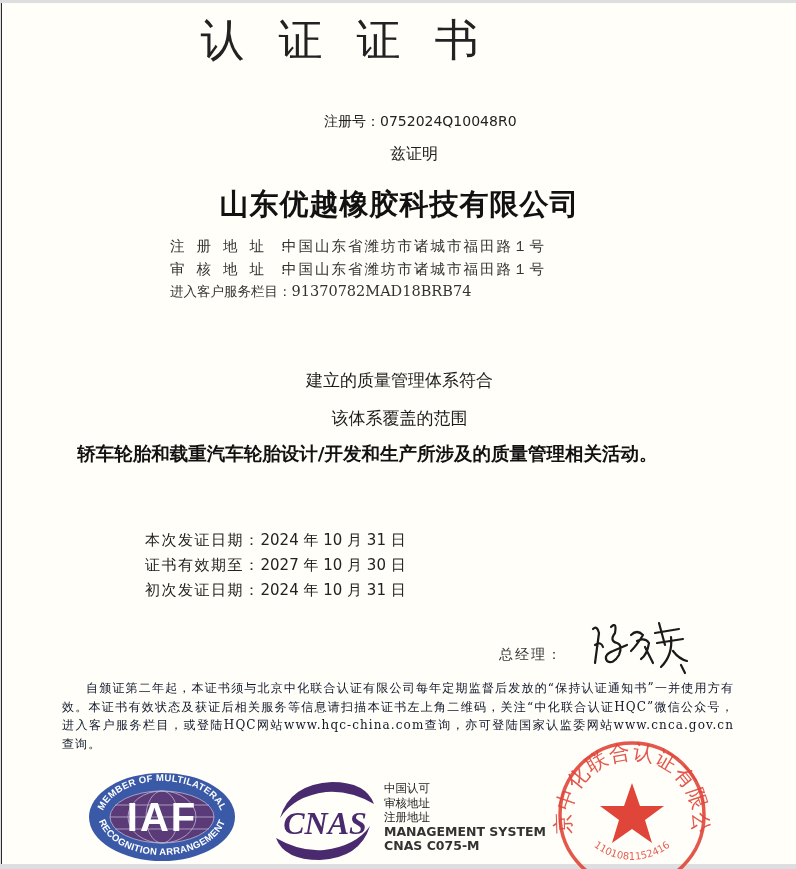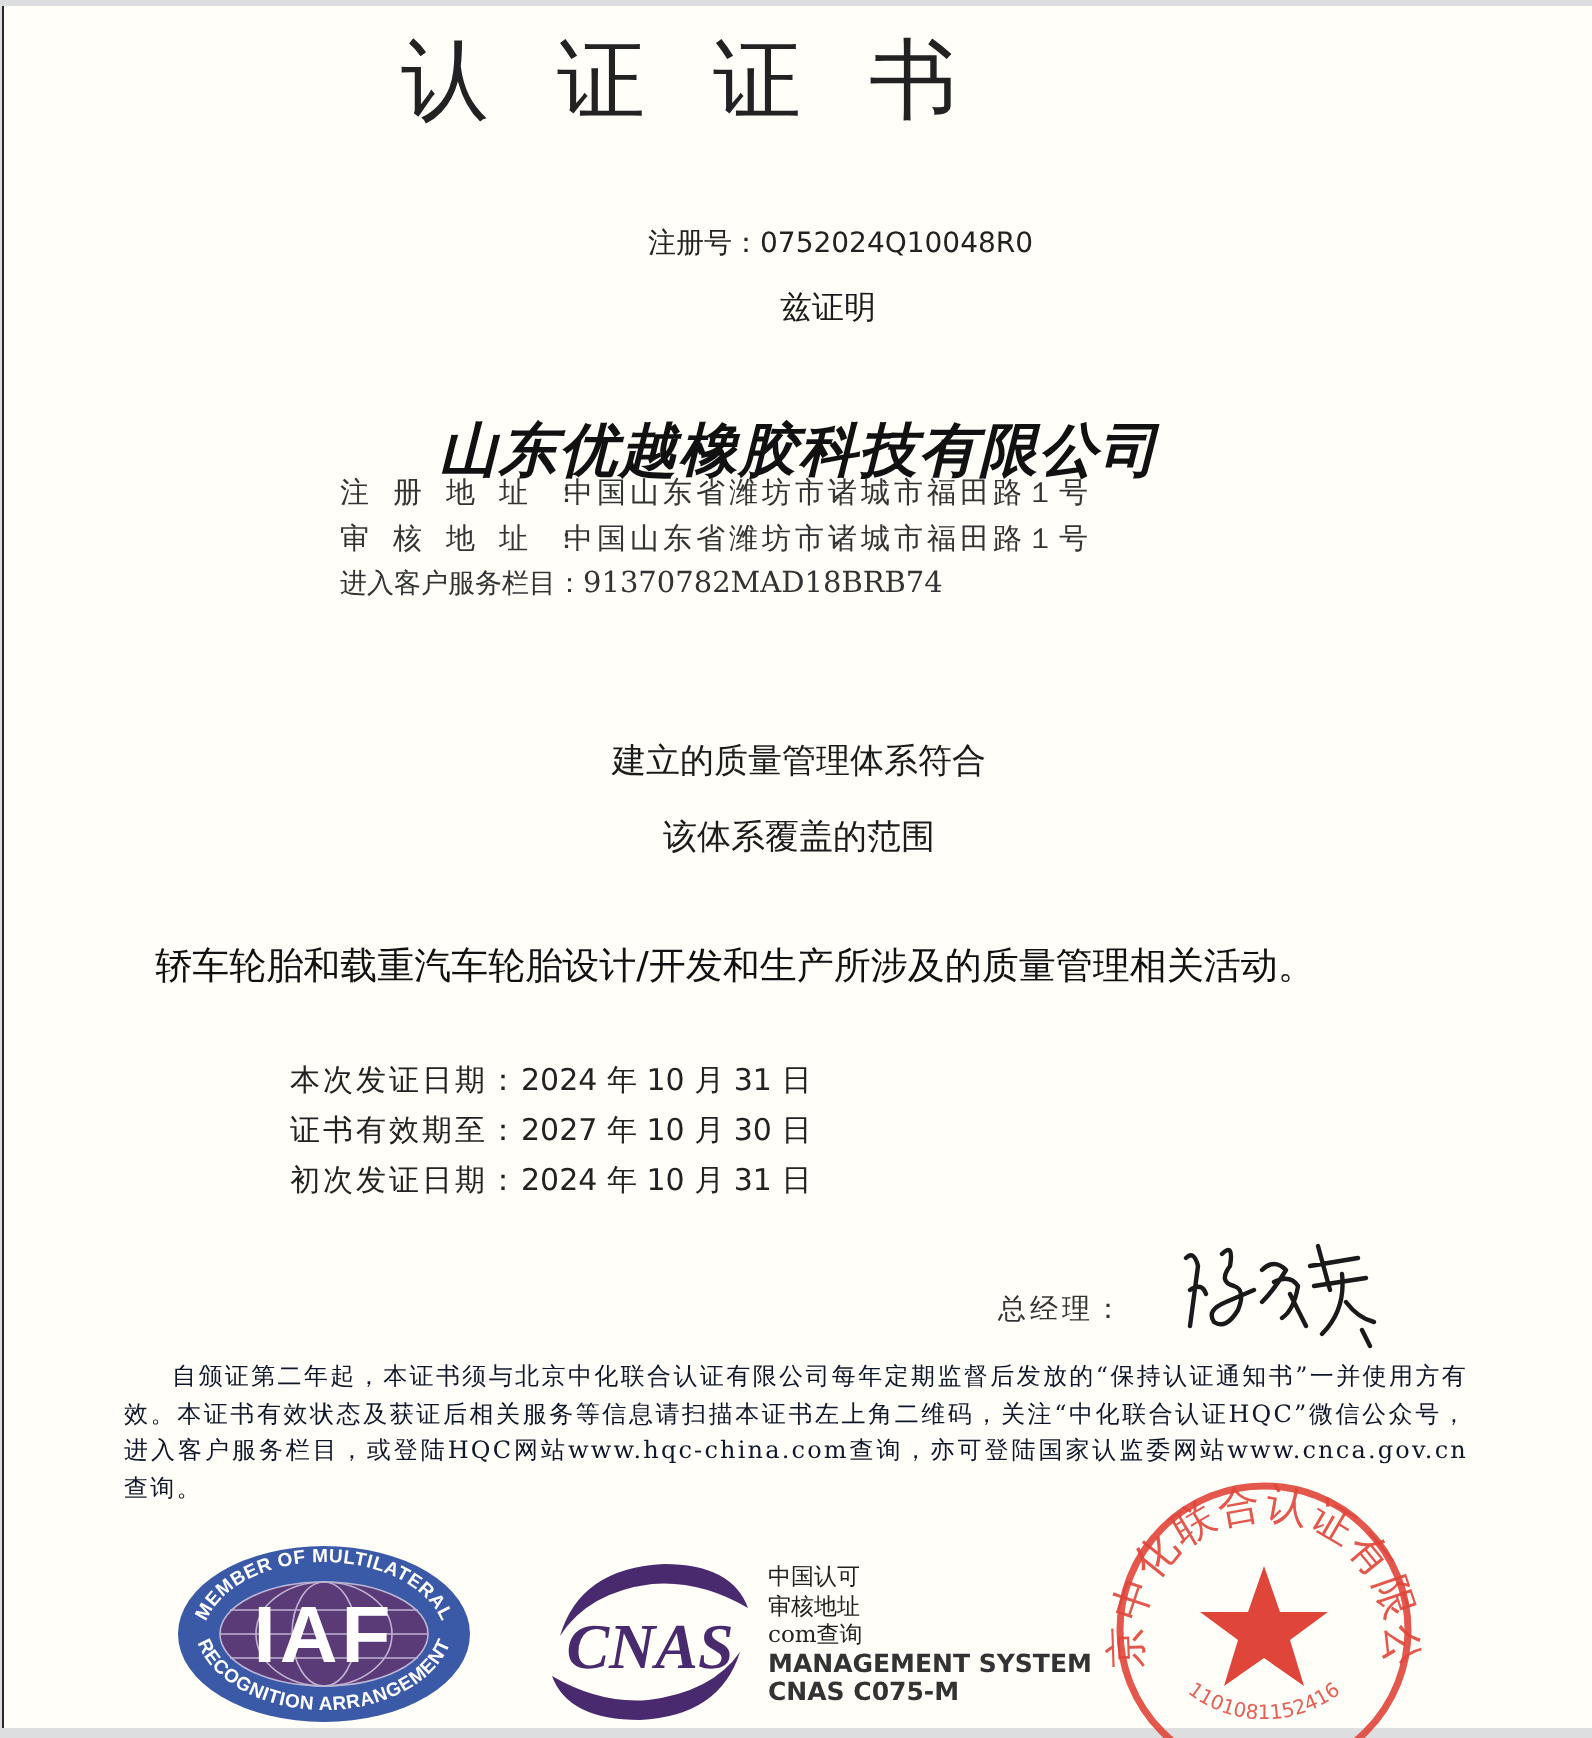--- a/index.html
+++ b/index.html
@@ -19,33 +19,33 @@
     .abs { position: absolute; white-space: nowrap; }
     .title {
       left: 0; width: 675px; top: 8px; text-align: center;
       font-size: 44px; letter-spacing: 34px; text-indent: 34px;
       font-weight: 400; color: #222;
       font-family: "DejaVu Sans", sans-serif;
     }
     .reg-no { left: 322px; top: 110px; font-size: 14px; color: #222; }
     .certify { left: 388px; top: 141px; font-size: 16px; }
     .company {
-      left: 0; width: 795px; text-align: center; top: 203px;
-      font-size: 29px; font-weight: bold; color: #111; letter-spacing: 1px; font-style: italic;
+      left: 0; width: 795px; text-align: center; top: 182px;
+      font-size: 29px; font-weight: bold; color: #111; letter-spacing: 1px;
     }
     .addr { left: 168px; font-size: 14.5px; color: #333; font-family: "DejaVu Serif", serif; letter-spacing: 2px; }
     .addr.l1 { top: 234px; }
     .addr.l2 { top: 257px; }
     .addr.l3 { top: 280px; letter-spacing: 0; }
     .addr .lbl { display: inline-block; width: 112px; letter-spacing: 0; }
     .addr .lbl.spread { letter-spacing: 12px; }
     .conform { left: 0; width: 795px; text-align: center; top: 330px; font-size: 17px; margin-top: 36px; }
     .standard { left: 0; width: 795px; text-align: center; top: 364px; font-size: 17px; letter-spacing: 0.5px; }
     .scope-h { left: 0; width: 795px; text-align: center; top: 404px; font-size: 17px; }
-    .scope { left: 0; width: 731px; text-align: center; top: 438px; font-size: 18.5px; font-weight: normal; color: #111; margin-top: 29px; }
+    .scope { left: 0; width: 731px; text-align: center; top: 438px; font-size: 18.5px; font-weight: bold; color: #111; }
     .dates { left: 143px; font-size: 15px; color: #222; }
     .dates .lbl { letter-spacing: 1.5px; }
     .dates.d1 { top: 528px; }
     .dates.d2 { top: 553px; }
     .dates.d3 { top: 578px; }
     .gm-label { left: 497px; top: 643px; font-size: 14px; color: #333; font-family: "DejaVu Serif", serif; letter-spacing: 2px; }
     .signature { left: 585px; top: 612px; }
     .notice {
       left: 60px; top: 676px; width: 672px;
       font-family: "DejaVu Serif", serif; font-size: 12px; line-height: 18.5px;
@@ -142,21 +142,21 @@
   <div class="abs cnas">
     <svg width="110" height="86" viewBox="0 0 110 86">
       <path d="M10 40 Q20 6 62 4 Q96 4 104 26 Q80 12 56 14 Q24 18 10 40 Z" fill="#4a2a6e"></path>
       <path d="M100 48 Q90 80 50 82 Q14 82 6 60 Q30 74 54 72 Q86 68 100 48 Z" fill="#4a2a6e"></path>
       <text x="55" y="56" text-anchor="middle" font-family="Liberation Serif, serif" font-weight="bold" font-style="italic" font-size="32" fill="#4a2a6e">CNAS</text>
     </svg>
   </div>
   <div class="abs cnas-text">
     <div class="cn">中国认可</div>
     <div class="cn">审核地址</div>
-    <div class="cn">com查询</div>
+    <div class="cn">注册地址</div>
     <div class="en">MANAGEMENT SYSTEM</div>
     <div class="en">CNAS C075-M</div>
   </div>
 
   <div class="abs seal">
     <svg width="160" height="140" viewBox="0 0 160 140">
       <defs>
         <path id="sealArc" d="M22 110 A62 62 0 1 1 138 110"></path>
         <path id="sealBot" d="M40 112 A62 62 0 0 0 120 112"></path>
       </defs>

